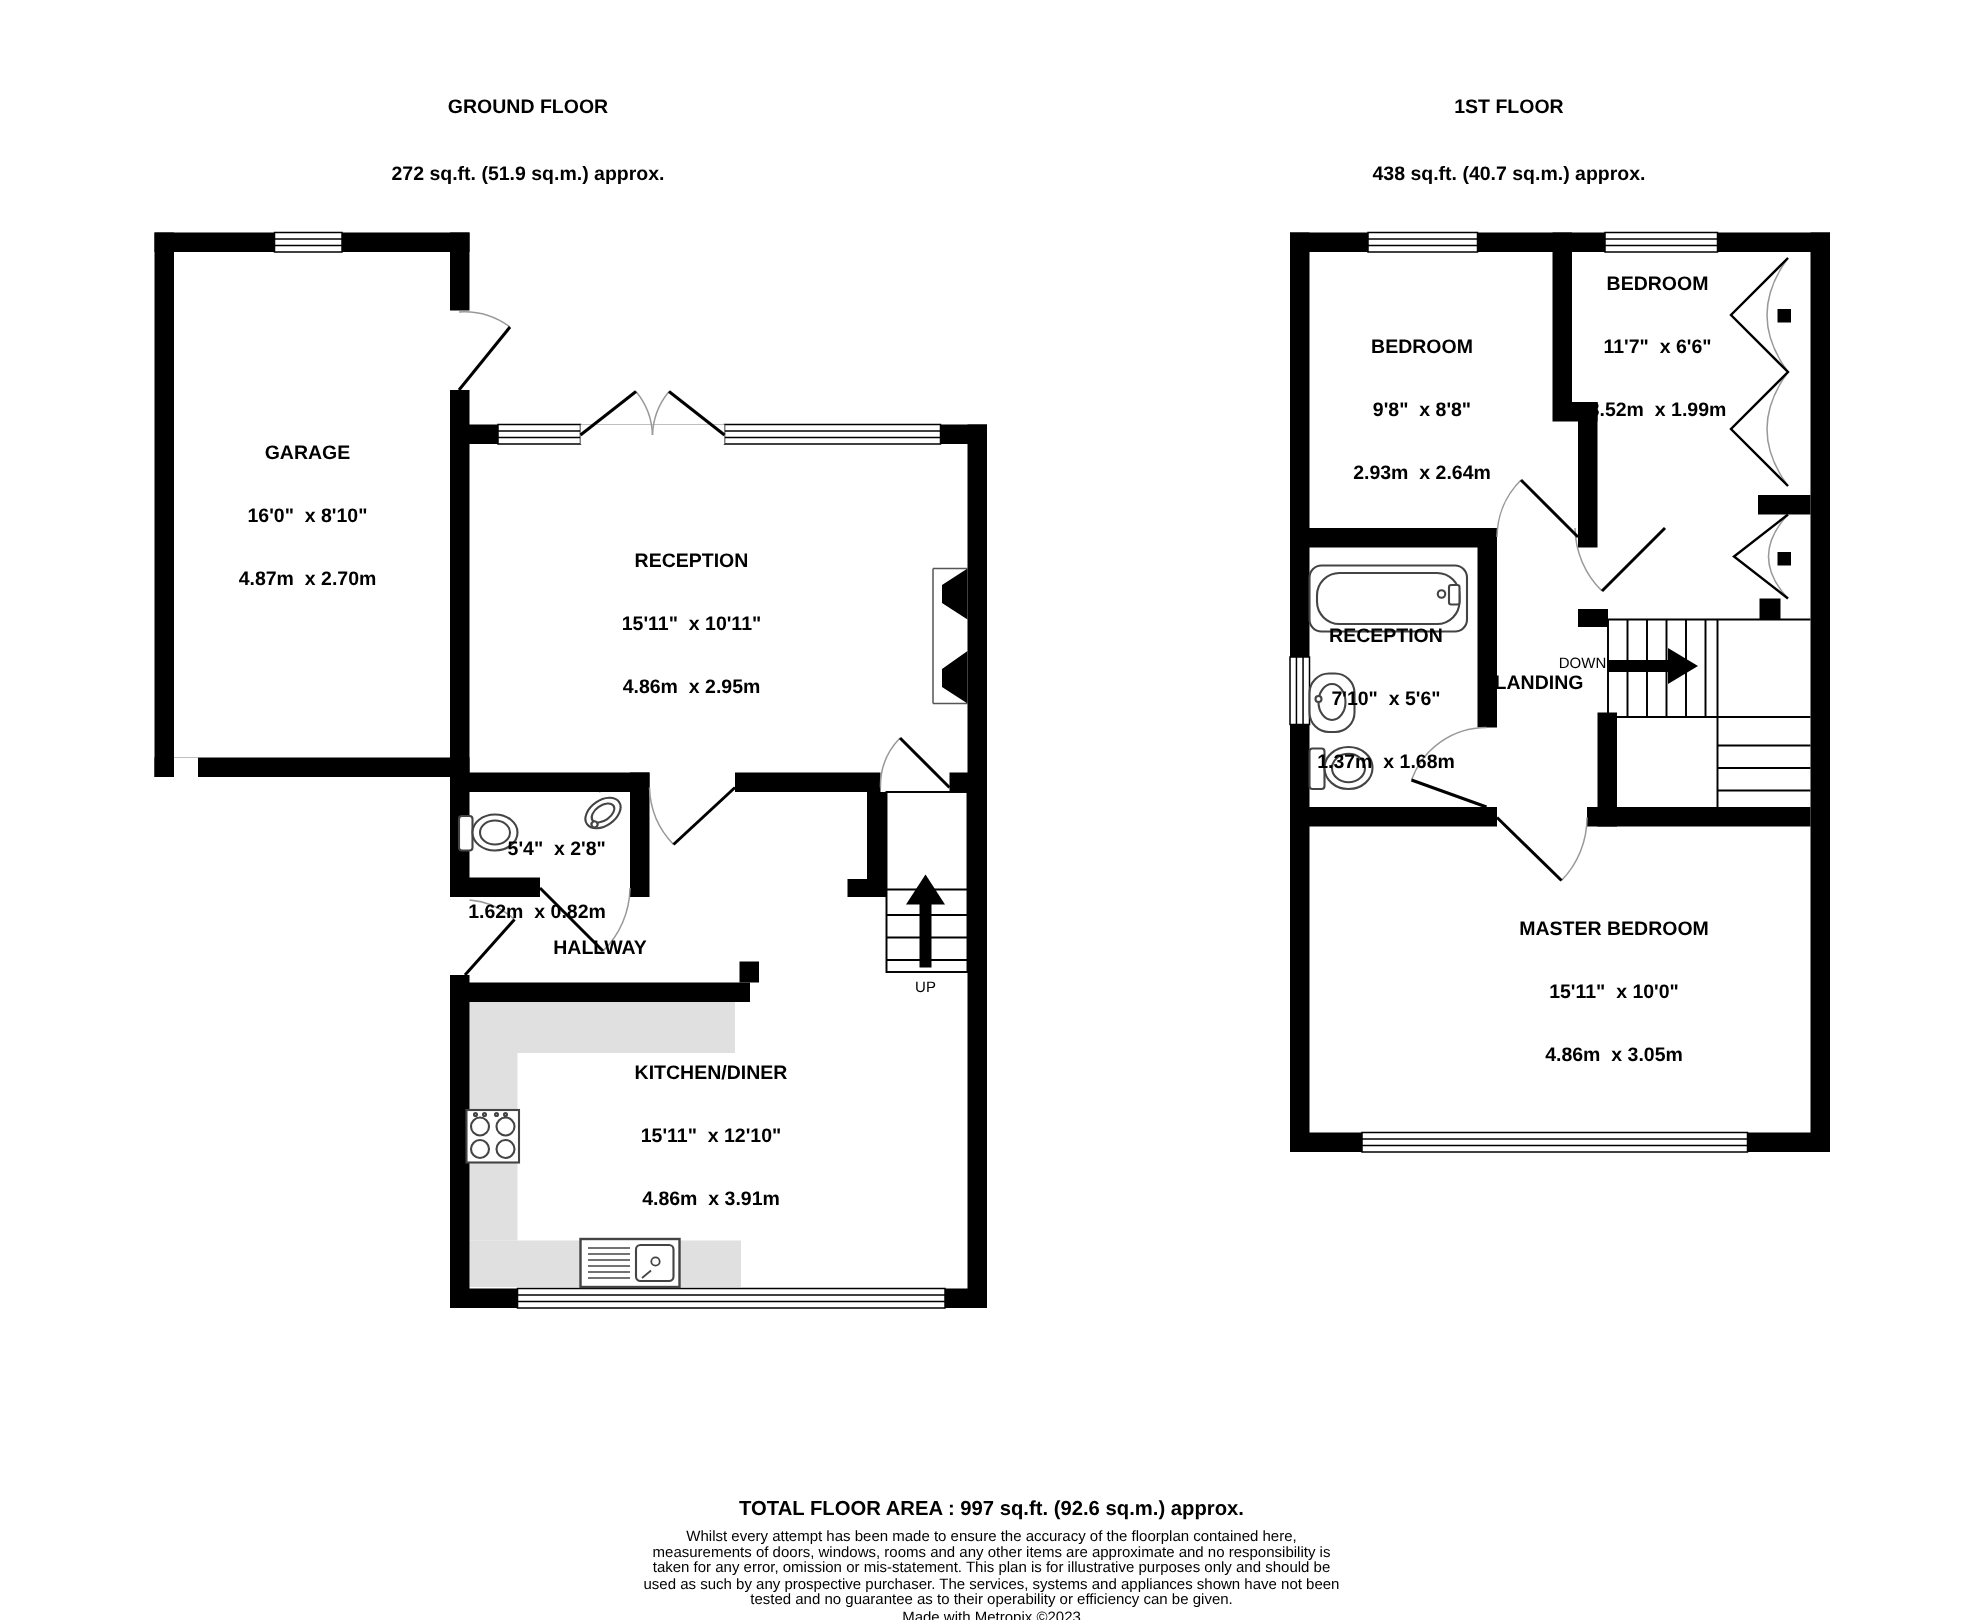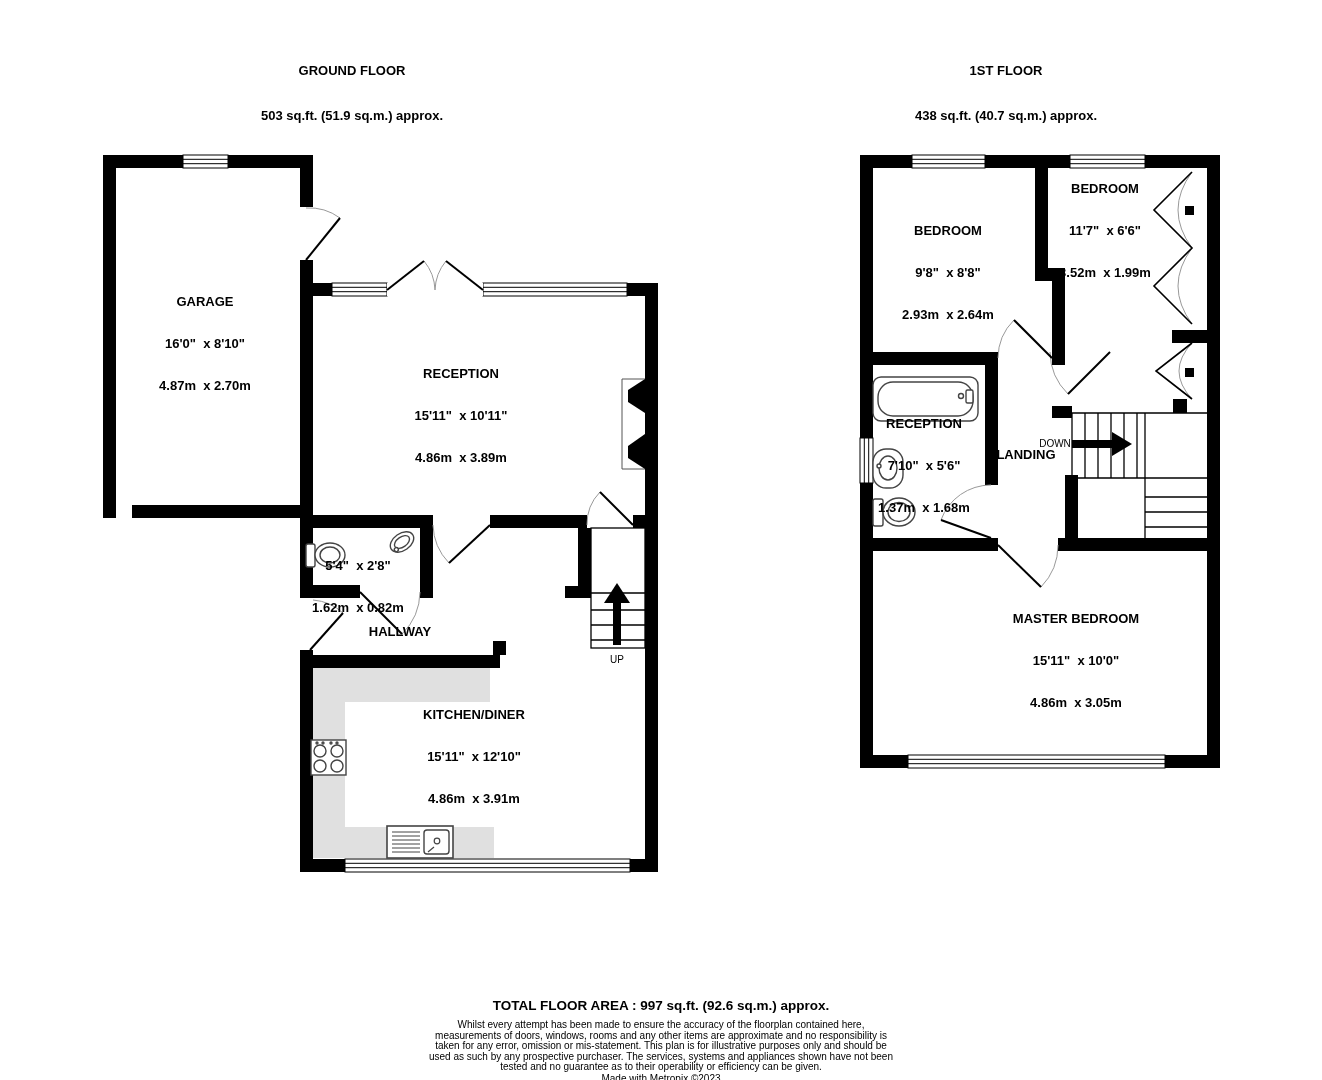--- a/index.html
+++ b/index.html
@@ -261,41 +261,41 @@
     <g fill="#fff" stroke="#444" stroke-width="1.4">
       <rect x="873" y="499" width="10" height="27" rx="2"></rect>
       <ellipse cx="899" cy="512" rx="16" ry="14"></ellipse>
       <ellipse cx="899" cy="512" rx="11" ry="9.5"></ellipse>
     </g>
   </g>
 </svg>
 
 <div class="hdr" style="left:352px;top:33px;">
   <div>GROUND FLOOR</div>
-  <div>503 sq.ft. (51.9 sq.m.) approx.</div>
+  <div>272 sq.ft. (51.9 sq.m.) approx.</div>
 </div>
 
 <div class="hdr" style="left:1006px;top:33px;">
   <div>1ST FLOOR</div>
   <div>438 sq.ft. (40.7 sq.m.) approx.</div>
 </div>
 
 <div class="room-label" style="left:205px;top:337px;">
   <span>GARAGE</span>
   <span>16'0"  x 8'10"</span>
   <span>4.87m  x 2.70m</span>
 </div>
 
 <div class="room-label" style="left:461px;top:409px;">
   <span>RECEPTION</span>
   <span>15'11"  x 10'11"</span>
-  <span>4.86m  x 3.89m</span>
-</div>
-
-<div class="room-label" style="left:358px;top:559px;">
+  <span>4.86m  x 2.95m</span>
+</div>
+
+<div class="room-label" style="left:358px;top:559px;text-align:right;">
   <span>WC</span>
   <span>5'4"  x 2'8"</span>
   <span>1.62m  x 0.82m</span>
 </div>
 
 <div class="room-label" style="left:400px;top:625px;text-align:right;">
   <span>HALLWAY</span>
 </div>
 
 <div class="room-label" style="left:474px;top:750px;">

